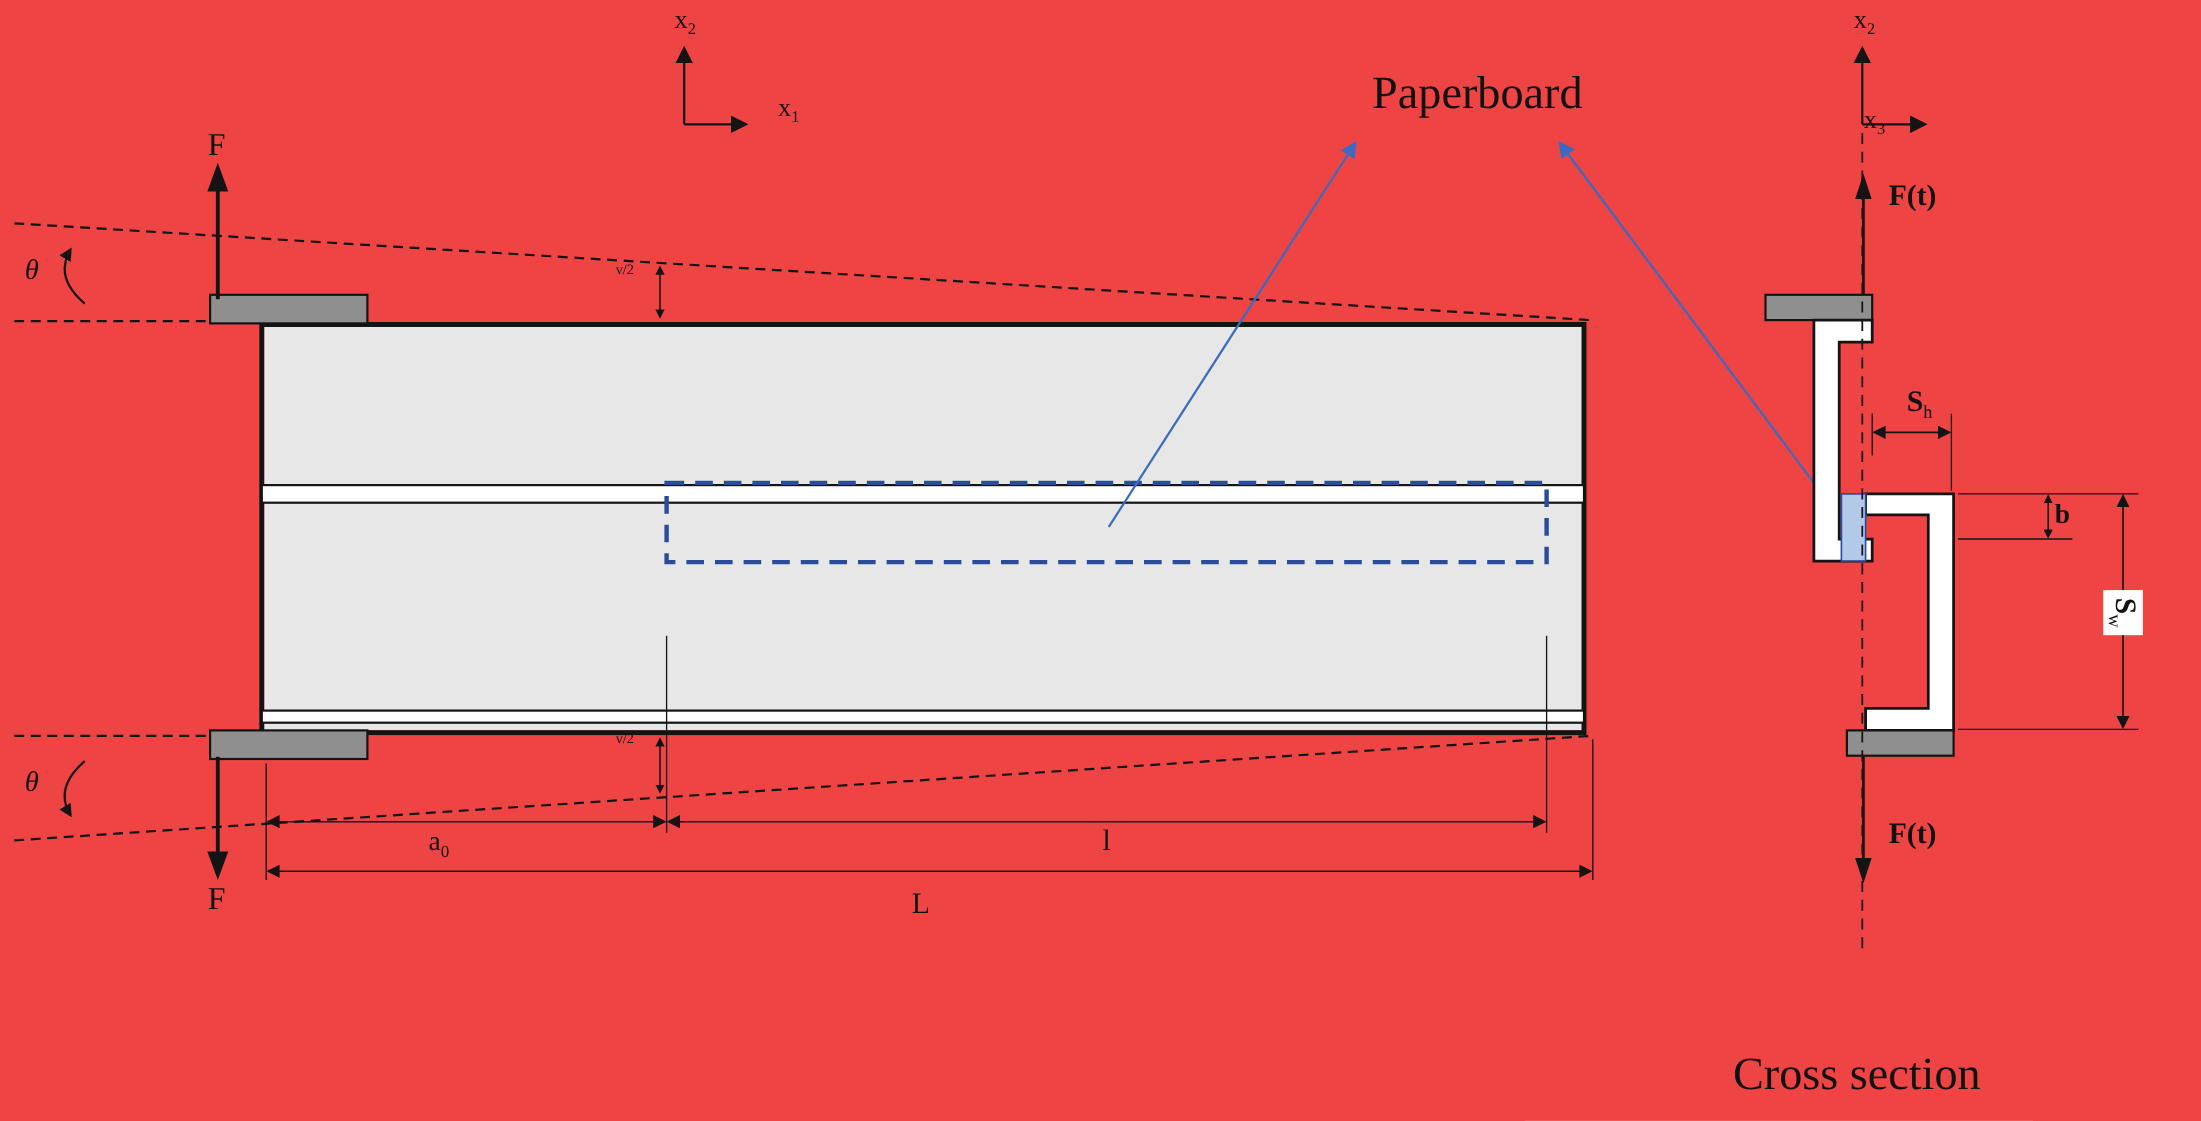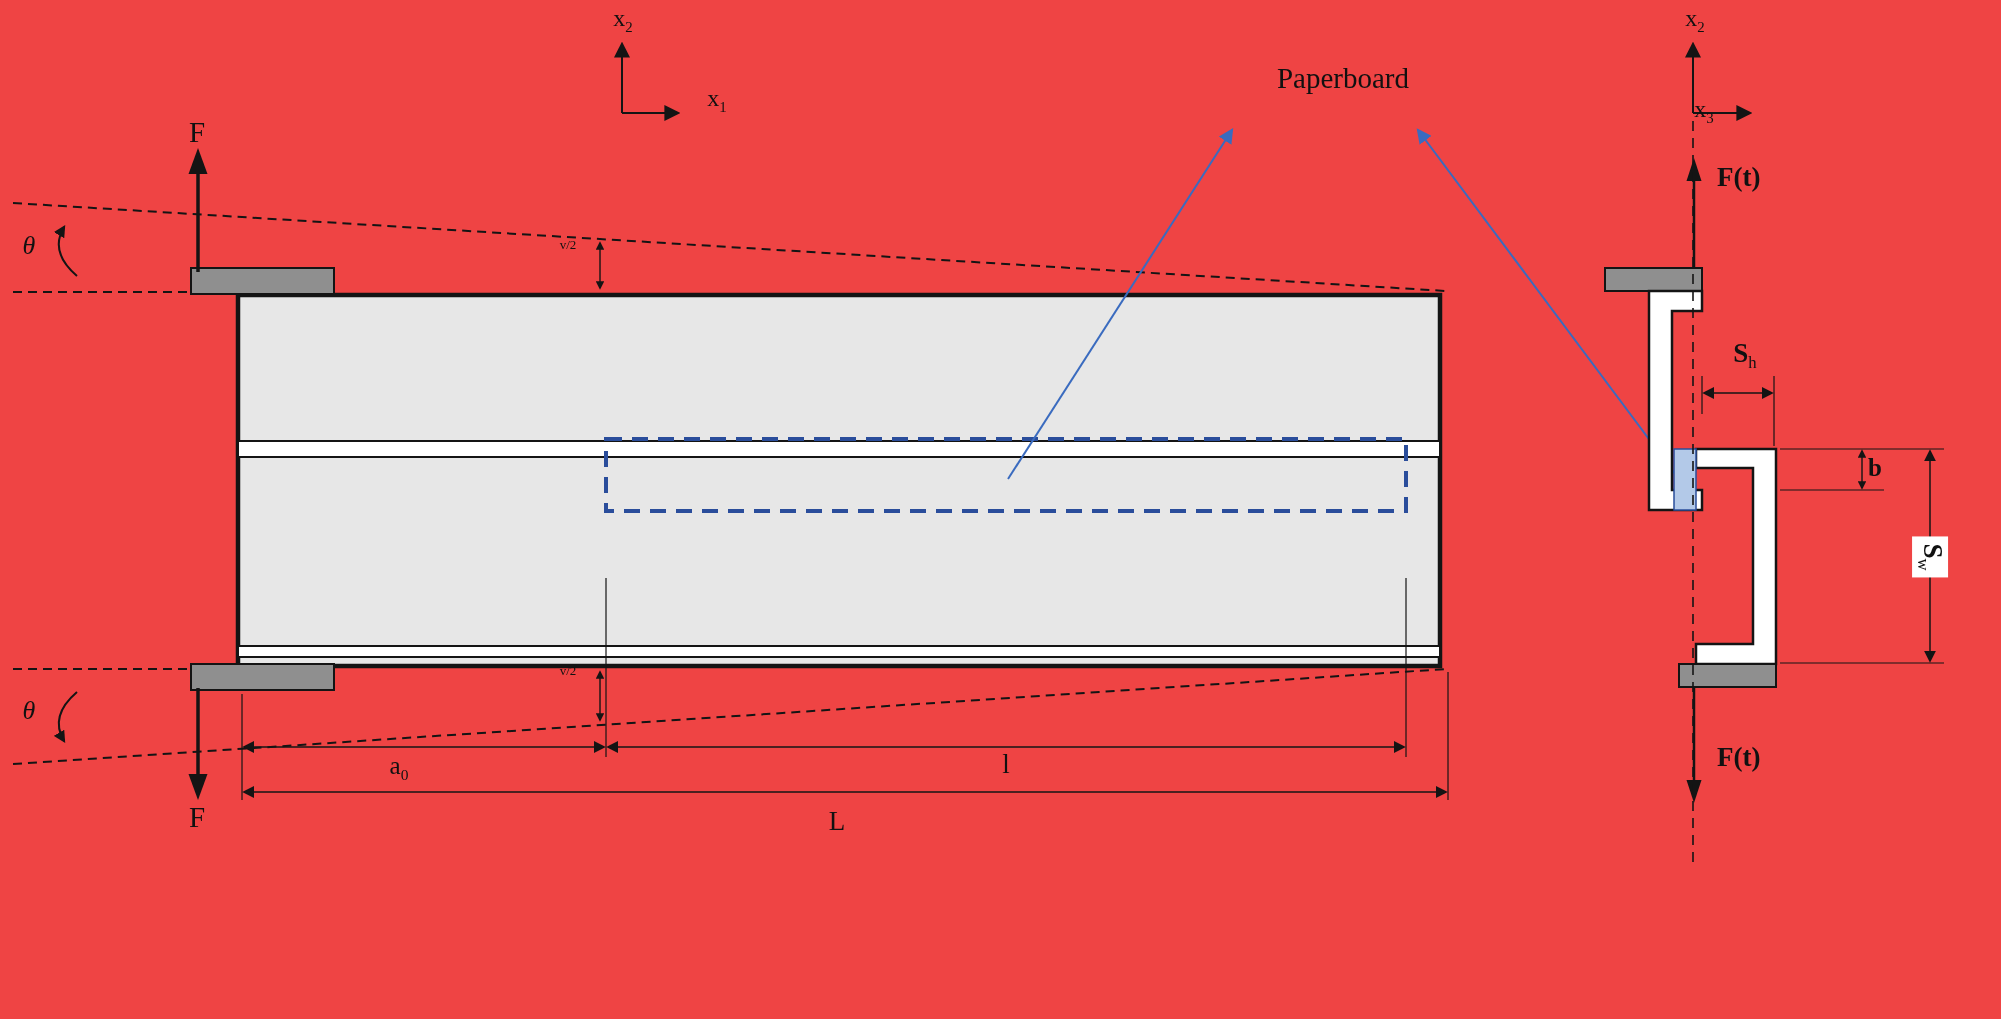--- a/index.html
+++ b/index.html
@@ -5,21 +5,21 @@
   html,body{margin:0;padding:0;background:#fff;}
   .stage{position:relative;width:2001px;height:1019px;background:#ef4444;overflow:hidden;
          font-family:"Liberation Serif",serif;color:#111;}
   .stage svg{position:absolute;left:0;top:0;}
   .lbl{position:absolute;transform:translateX(-50%);white-space:nowrap;line-height:1;}
   .lbl-l{position:absolute;white-space:nowrap;line-height:1;font-weight:bold;}
   sub{font-size:0.62em;}
   .it{font-style:italic;}
   .b{font-weight:bold;}
   .fs21{font-size:13px}.fs24{font-size:24px}.fs25{font-size:25px}.fs26{font-size:26px}
-  .fs27{font-size:27px}.fs29{font-size:29px}.fs42{font-size:29px}
+  .fs27{font-size:27px}.fs29{font-size:29px}.fs42{font-size:42px}
   .rot{position:absolute;transform:translate(-50%,-50%) rotate(90deg);background:#fff;padding:2px 7px;line-height:1;white-space:nowrap;}
   
   .ln{stroke:var(--line-black,#111);fill:none;}
   .specimen{fill:var(--specimen-gray,#e7e7e7);stroke:var(--line-black,#111);}
   .strip{fill:#fff;stroke:var(--line-black,#111);}
   .tab{fill:var(--tab-gray,#8f8f8f);stroke:var(--line-black,#111);}
   .pbox{fill:none;stroke:var(--paperboard-outline-blue,#2a4d9b);}
   .pb{fill:var(--paperboard-fill,#b3c9e8);stroke:var(--paperboard-outline-blue,#2a4d9b);}
   .blue{stroke:var(--annotation-blue,#3a6bbf);fill:none;}
   .white{fill:#fff;stroke:var(--line-black,#111);}
@@ -128,18 +128,19 @@
   <div class="lbl fs25" style="left:399px;top:753px"><span>a</span><sub>0</sub></div>
   <div class="lbl fs27" style="left:1006px;top:751px">l</div>
   <div class="lbl fs27" style="left:837px;top:808px">L</div>
 
   <div class="lbl fs24" style="left:1695px;top:6px"><span>x</span><sub>2</sub></div>
   <div class="lbl fs24" style="left:1704px;top:97px"><span>x</span><sub>3</sub></div>
 
   <div class="lbl-l fs27" style="left:1717px;top:164px">F(t)</div>
   <div class="lbl-l fs27" style="left:1717px;top:744px">F(t)</div>
 
-  <div class="lbl fs27" style="left:1745px;top:340px"><span class="b">S</span><sub>h</sub></div>
+  <div class="lbl fs27" style="left:1745px;top:352px"><span class="b">S</span><sub>h</sub></div>
   <div class="lbl-l fs25" style="left:1868px;top:455px">b</div>
   <div class="rot fs27" style="left:1930px;top:557px"><span class="b">S</span><sub>w</sub></div>
 
+  <div class="lbl fs42" style="left:1688px;top:956px">Cross section</div>
 
 </div>
 
 </body></html>

